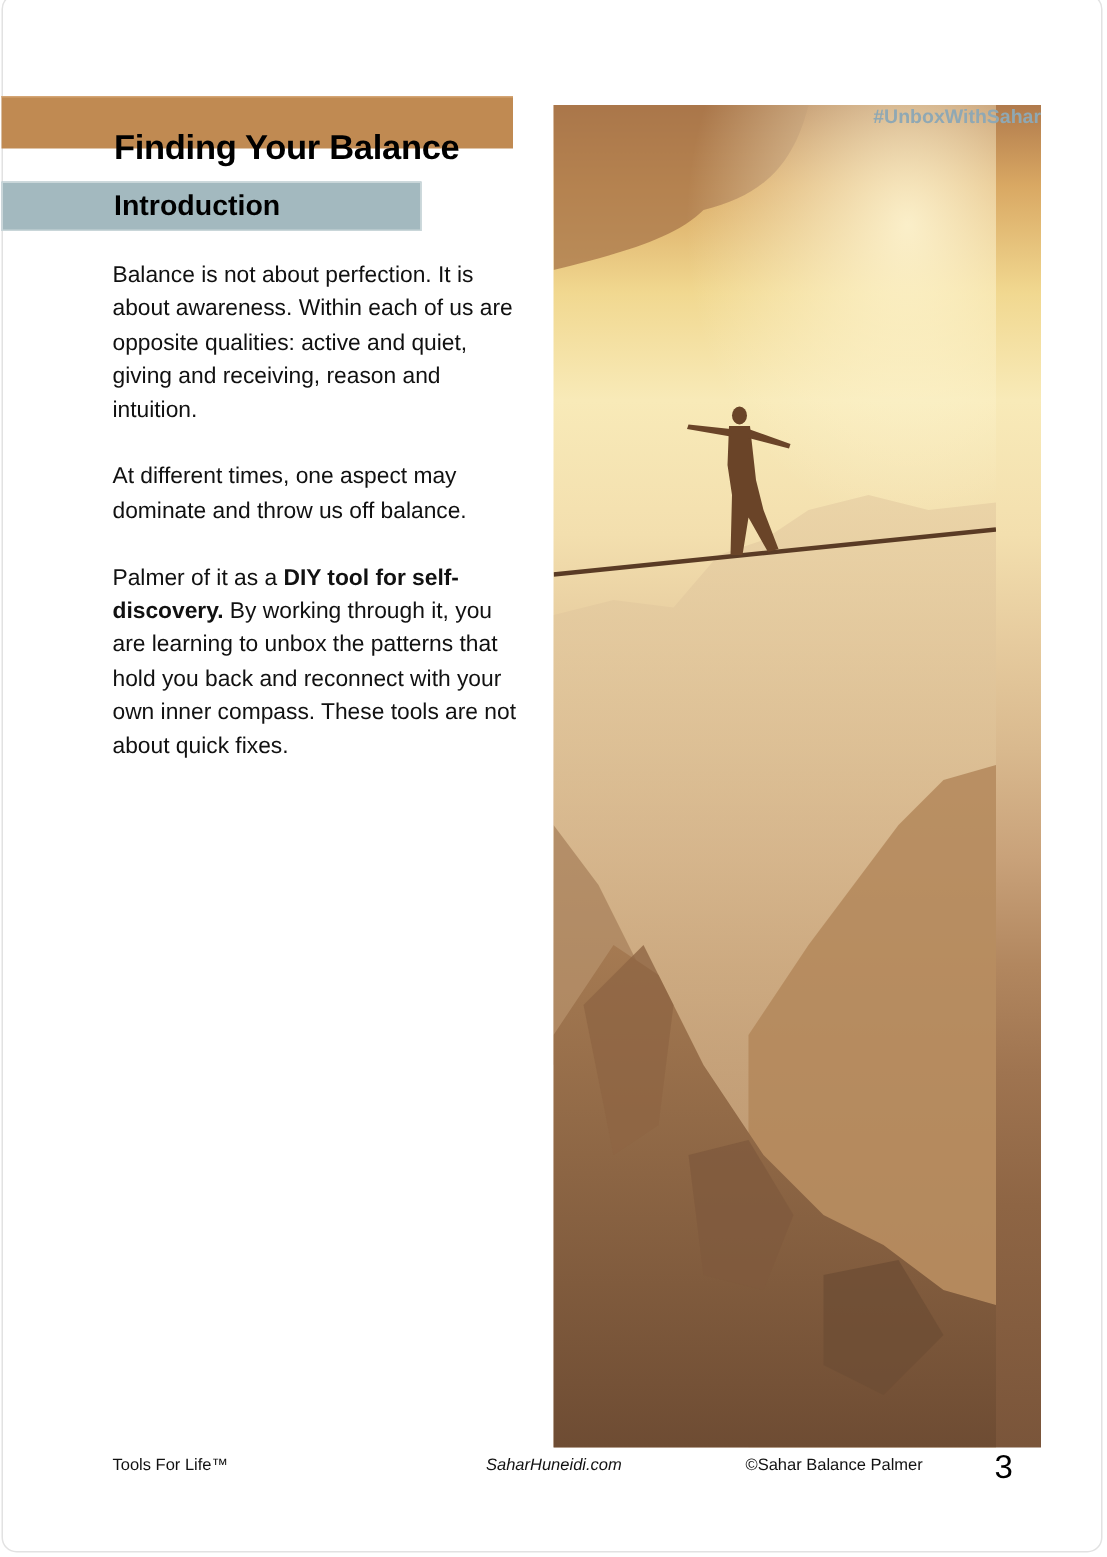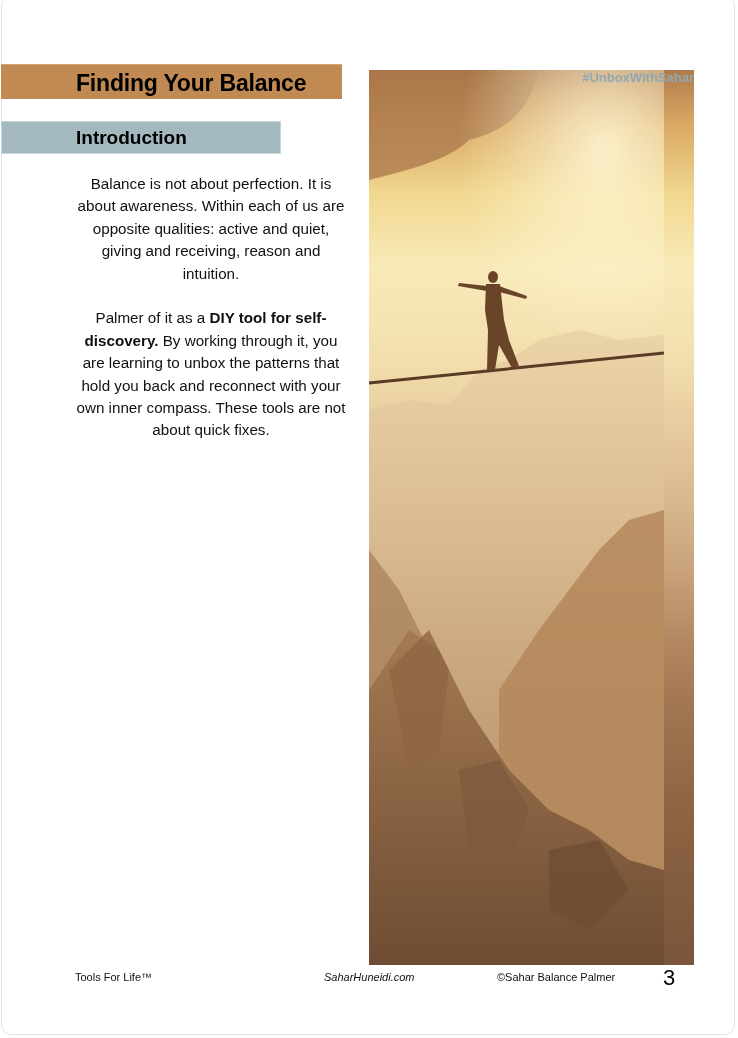--- a/index.html
+++ b/index.html
@@ -7,35 +7,35 @@
     .page-frame {
       position: absolute; left: 1px; top: -4px; width: 734px; height: 1039px;
       border: 1px solid #e2e2e2; border-radius: 10px; background: #fff; box-sizing: border-box;
     }
     .title-bar {
       position: absolute; left: 1px; top: 64px; width: 341px; height: 35px;
       background: #c08a52; border-top: 1px solid #d4a574;
       box-sizing: border-box;
     }
     .title-text {
-      position: absolute; left: 75px; top: 5px; font-size: 23px; font-weight: bold; color: #000;
+      position: absolute; left: 75px; top: 20px; font-size: 23px; font-weight: bold; color: #000;
       white-space: nowrap; letter-spacing: -0.2px;
     }
     .section-bar {
       position: absolute; left: 1px; top: 121px; width: 280px; height: 33px;
       background: #a3b9bf; border: 1px solid #c9d6d9; box-sizing: border-box;
     }
     .section-text {
       position: absolute; left: 74px; top: 5px; font-size: 19px; font-weight: bold; color: #000; white-space: nowrap;
     }
     .body-text {
       position: absolute; left: 75px; top: 173px; width: 272px;
       font-size: 15.2px; line-height: 22.4px; color: #111;
     }
-    .body-text p { margin: 0 0 22.4px 0; text-align: center; }
+    .body-text p { margin: 0 0 22.4px 0; }
     .photo {
       position: absolute; left: 369px; top: 70px; width: 325px; height: 895px; overflow: hidden;
       background: linear-gradient(180deg,
         #b07a4c 0%, #d9a863 6%, #f1d890 14%, #f8eab8 22%, #f3dfae 32%, #e6cb9e 40%,
         #d9b98e 48%, #c9a27a 56%, #b2875f 64%, #9f7450 72%, #8e6544 82%, #7a553a 100%);
     }
     .photo svg { position: absolute; left: 0; top: 0; }
     .hashtag {
       position: absolute; right: 0px; top: 0px; font-size: 13px; font-weight: bold;
       color: #8fa8b4; white-space: nowrap;
@@ -51,20 +51,21 @@
 <div class="title-bar">
   <span class="title-text">Finding Your Balance</span>
 </div>
 
 <div class="section-bar">
   <span class="section-text">Introduction</span>
 </div>
 
 <div class="body-text">
   <p>Balance is not about perfection. It is about awareness. Within each of us are opposite qualities: active and quiet, giving and receiving, reason and intuition.</p>
+  <p>At different times, one aspect may dominate and throw us off balance.</p>
   <p><span>Palmer of it as a </span><b>DIY tool for self-discovery.</b><span> By working through it, you are learning to unbox the patterns that hold you back and reconnect with your own inner compass. These tools are not about quick fixes.</span></p>
 </div>
 
 <div class="photo">
   <svg width="295" height="895" viewBox="0 0 295 895">
     <defs>
       <radialGradient id="sun" cx="0.8" cy="0.2" r="0.5">
         <stop offset="0" stop-color="#fff8d8" stop-opacity="0.85"></stop>
         <stop offset="1" stop-color="#fff8d8" stop-opacity="0"></stop>
       </radialGradient>

